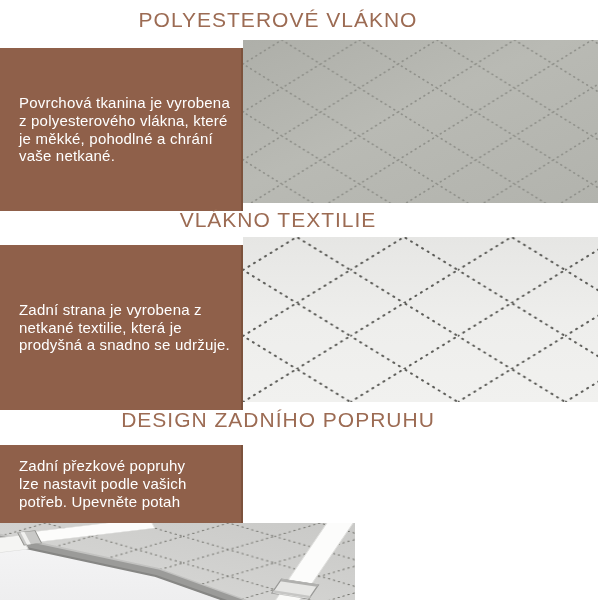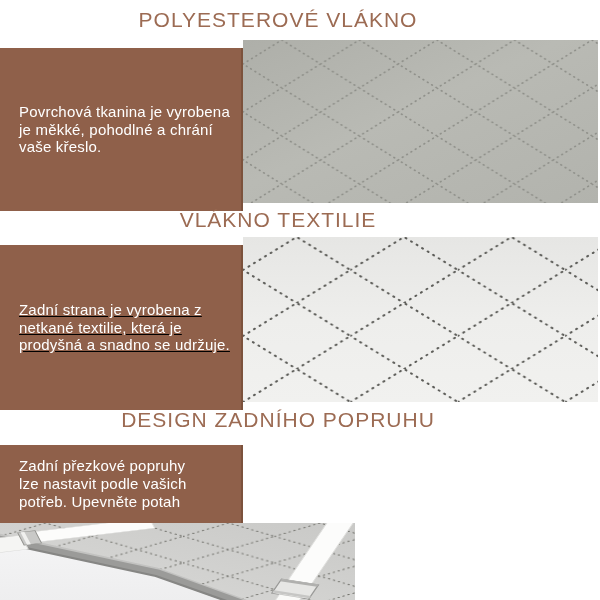--- a/index.html
+++ b/index.html
@@ -18,21 +18,21 @@
     font-weight: 400;
     letter-spacing: 1px;
     white-space: nowrap;
   }
   .hdr.h1 { height: 40px; }
   .hdr.h2 { height: 34px; }
   .hdr.h3 { height: 35px; border-radius: 14px; }
 
   .row { display: flex; width: 600px; }
   .row.r1 { height: 163px; }
-  .row.r2 { height: 165px; text-decoration: underline; }
+  .row.r2 { height: 165px; }
   .row.r3 { height: 163px; flex-direction: column; }
 
   .panel {
     width: 243px;
     height: 100%;
     background: #8f604a;
     border-right: 2px solid rgba(60,30,15,0.22);
     display: flex;
     align-items: center;
     padding-left: 19px;
@@ -53,22 +53,23 @@
 </head>
 <body>
 
 <div class="page">
 
   <div class="hdr h1">POLYESTEROVÉ VLÁKNO</div>
   <div class="row r1">
     <div class="panel">
       <div class="txt">
         <div>Povrchová tkanina je vyrobena</div>
+        <div>z polyesterového vlákna, které</div>
         <div>je měkké, pohodlné a chrání</div>
-        <div>vaše křeslo.</div>
+        <div>vaše netkané.</div>
       </div>
     </div>
     <div class="imgbox">
       <svg viewBox="0 0 357 163" preserveAspectRatio="none">
         <defs>
           <linearGradient id="g1" x1="0" y1="0" x2="1" y2="1">
             <stop offset="0" stop-color="#aeafa9"></stop>
             <stop offset="0.45" stop-color="#b9bab4"></stop>
             <stop offset="1" stop-color="#b2b3ad"></stop>
           </linearGradient>

